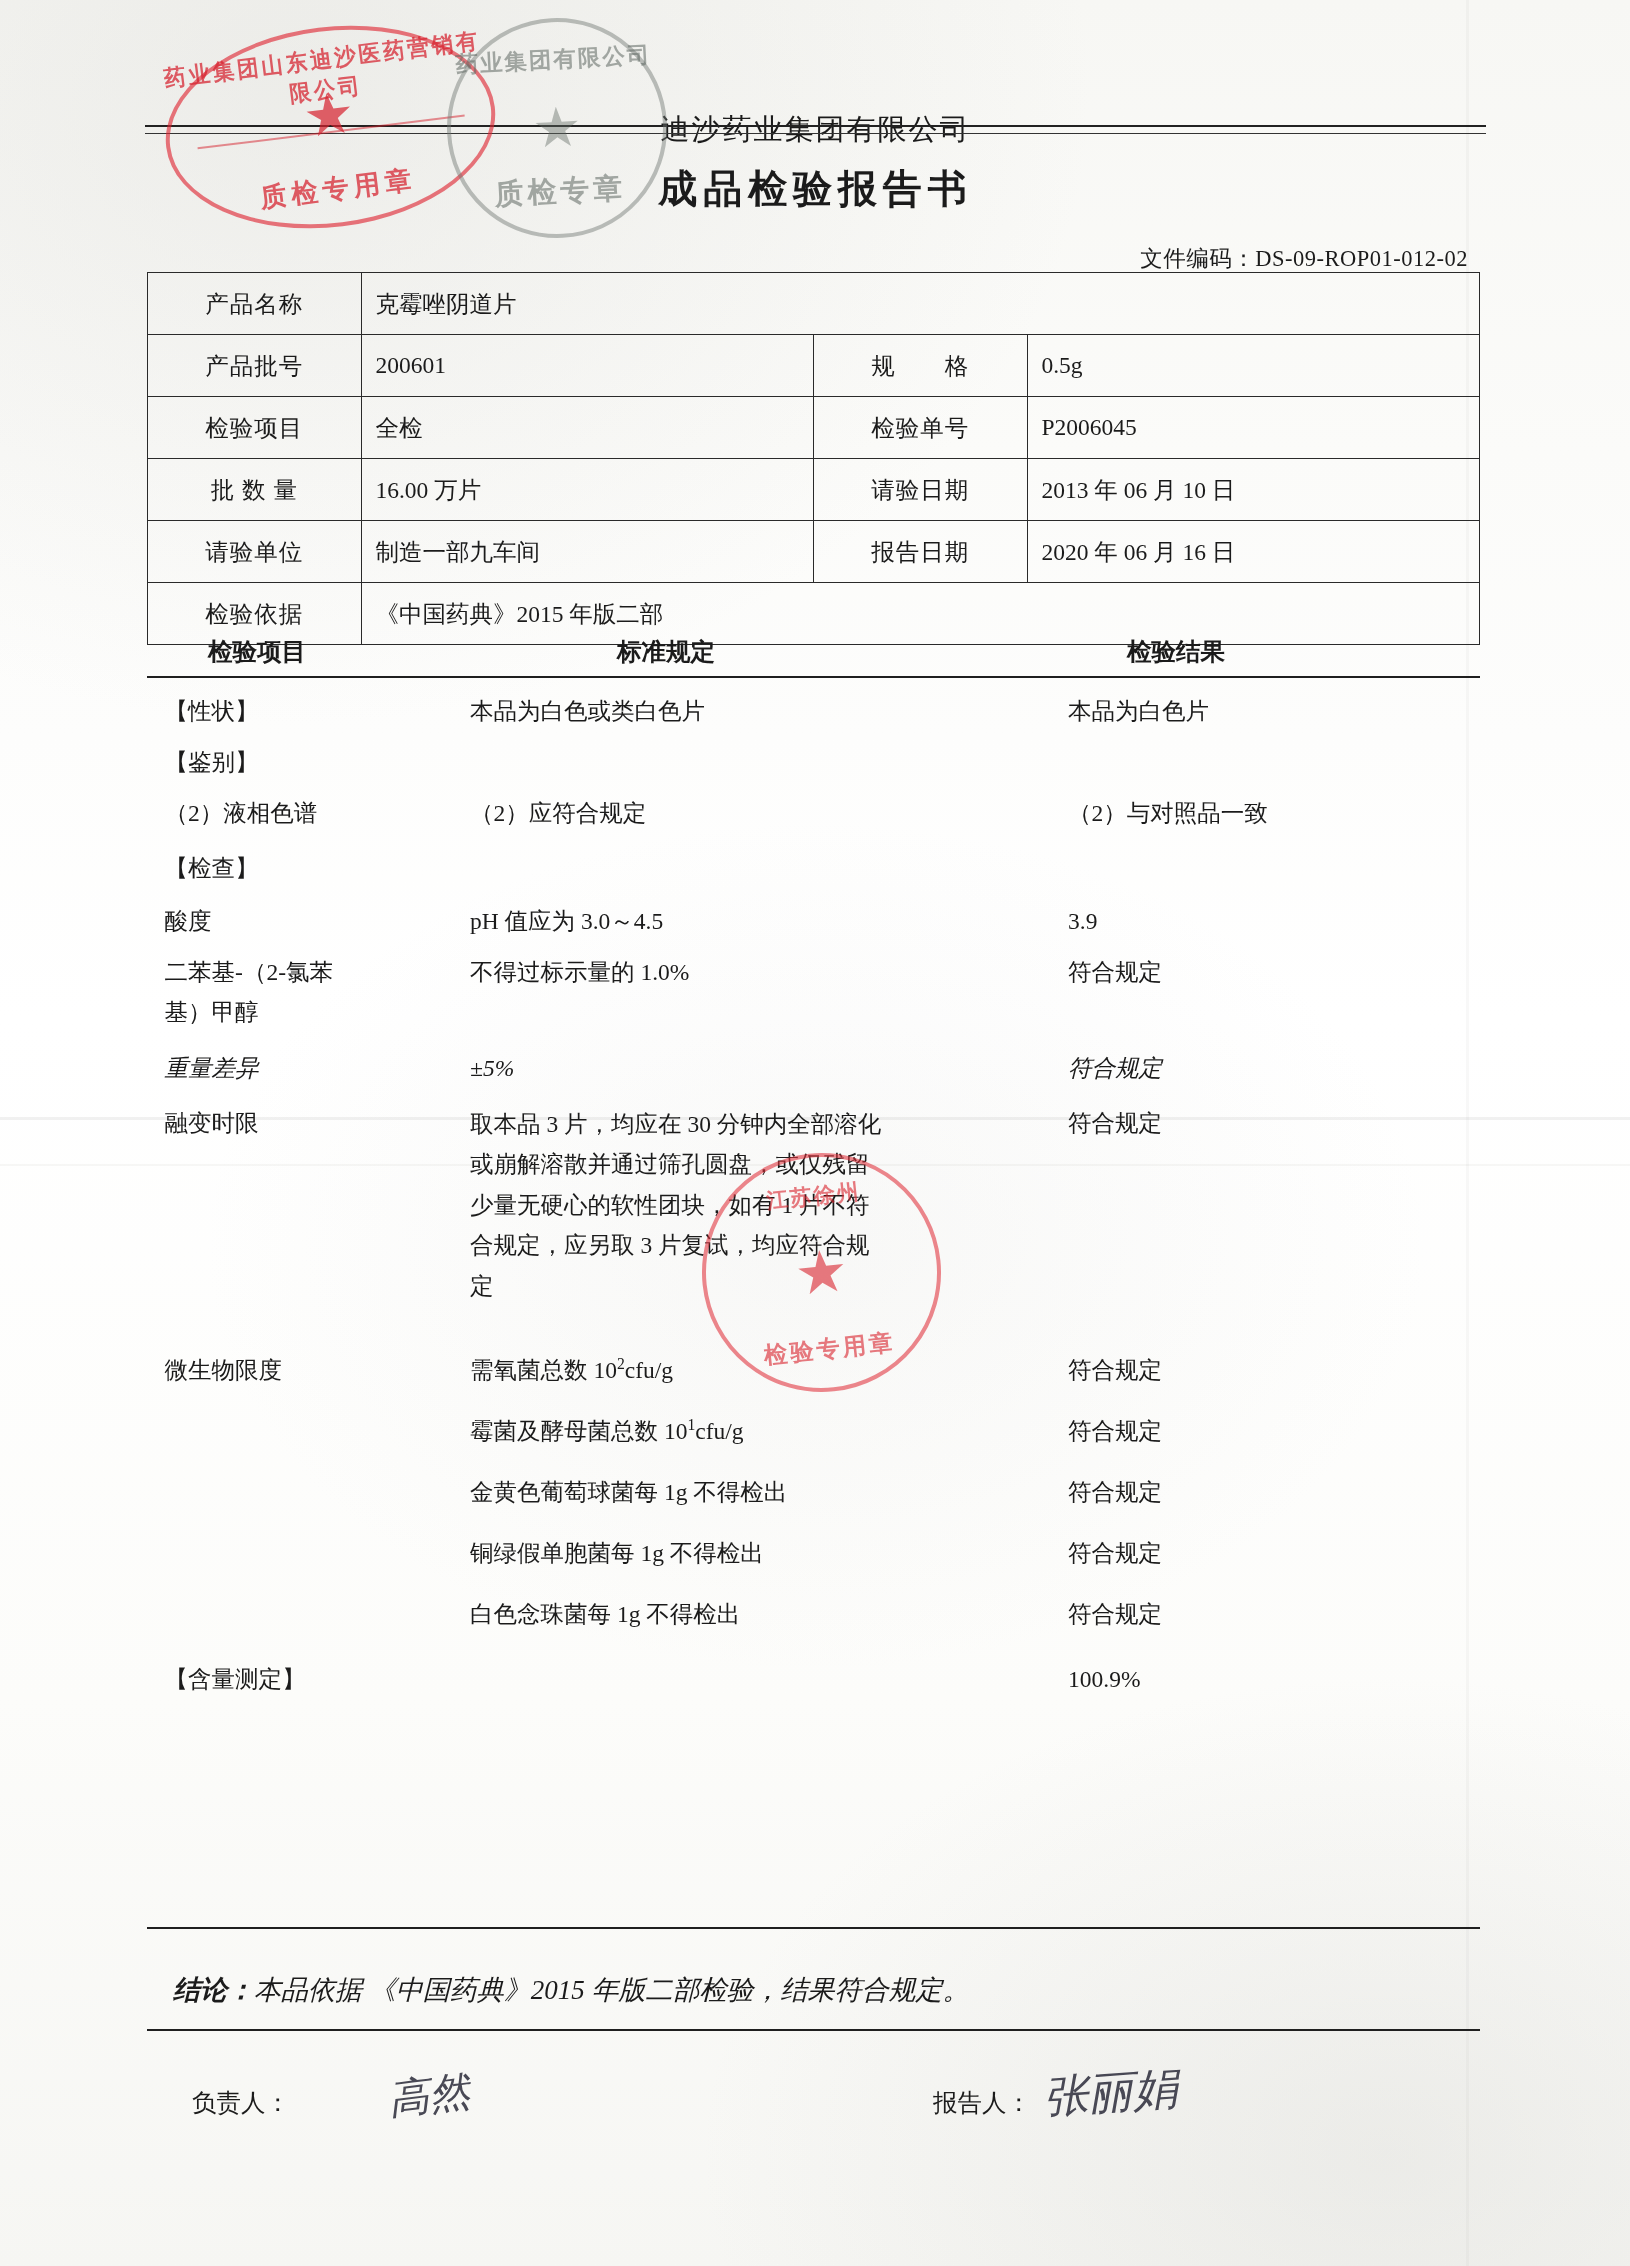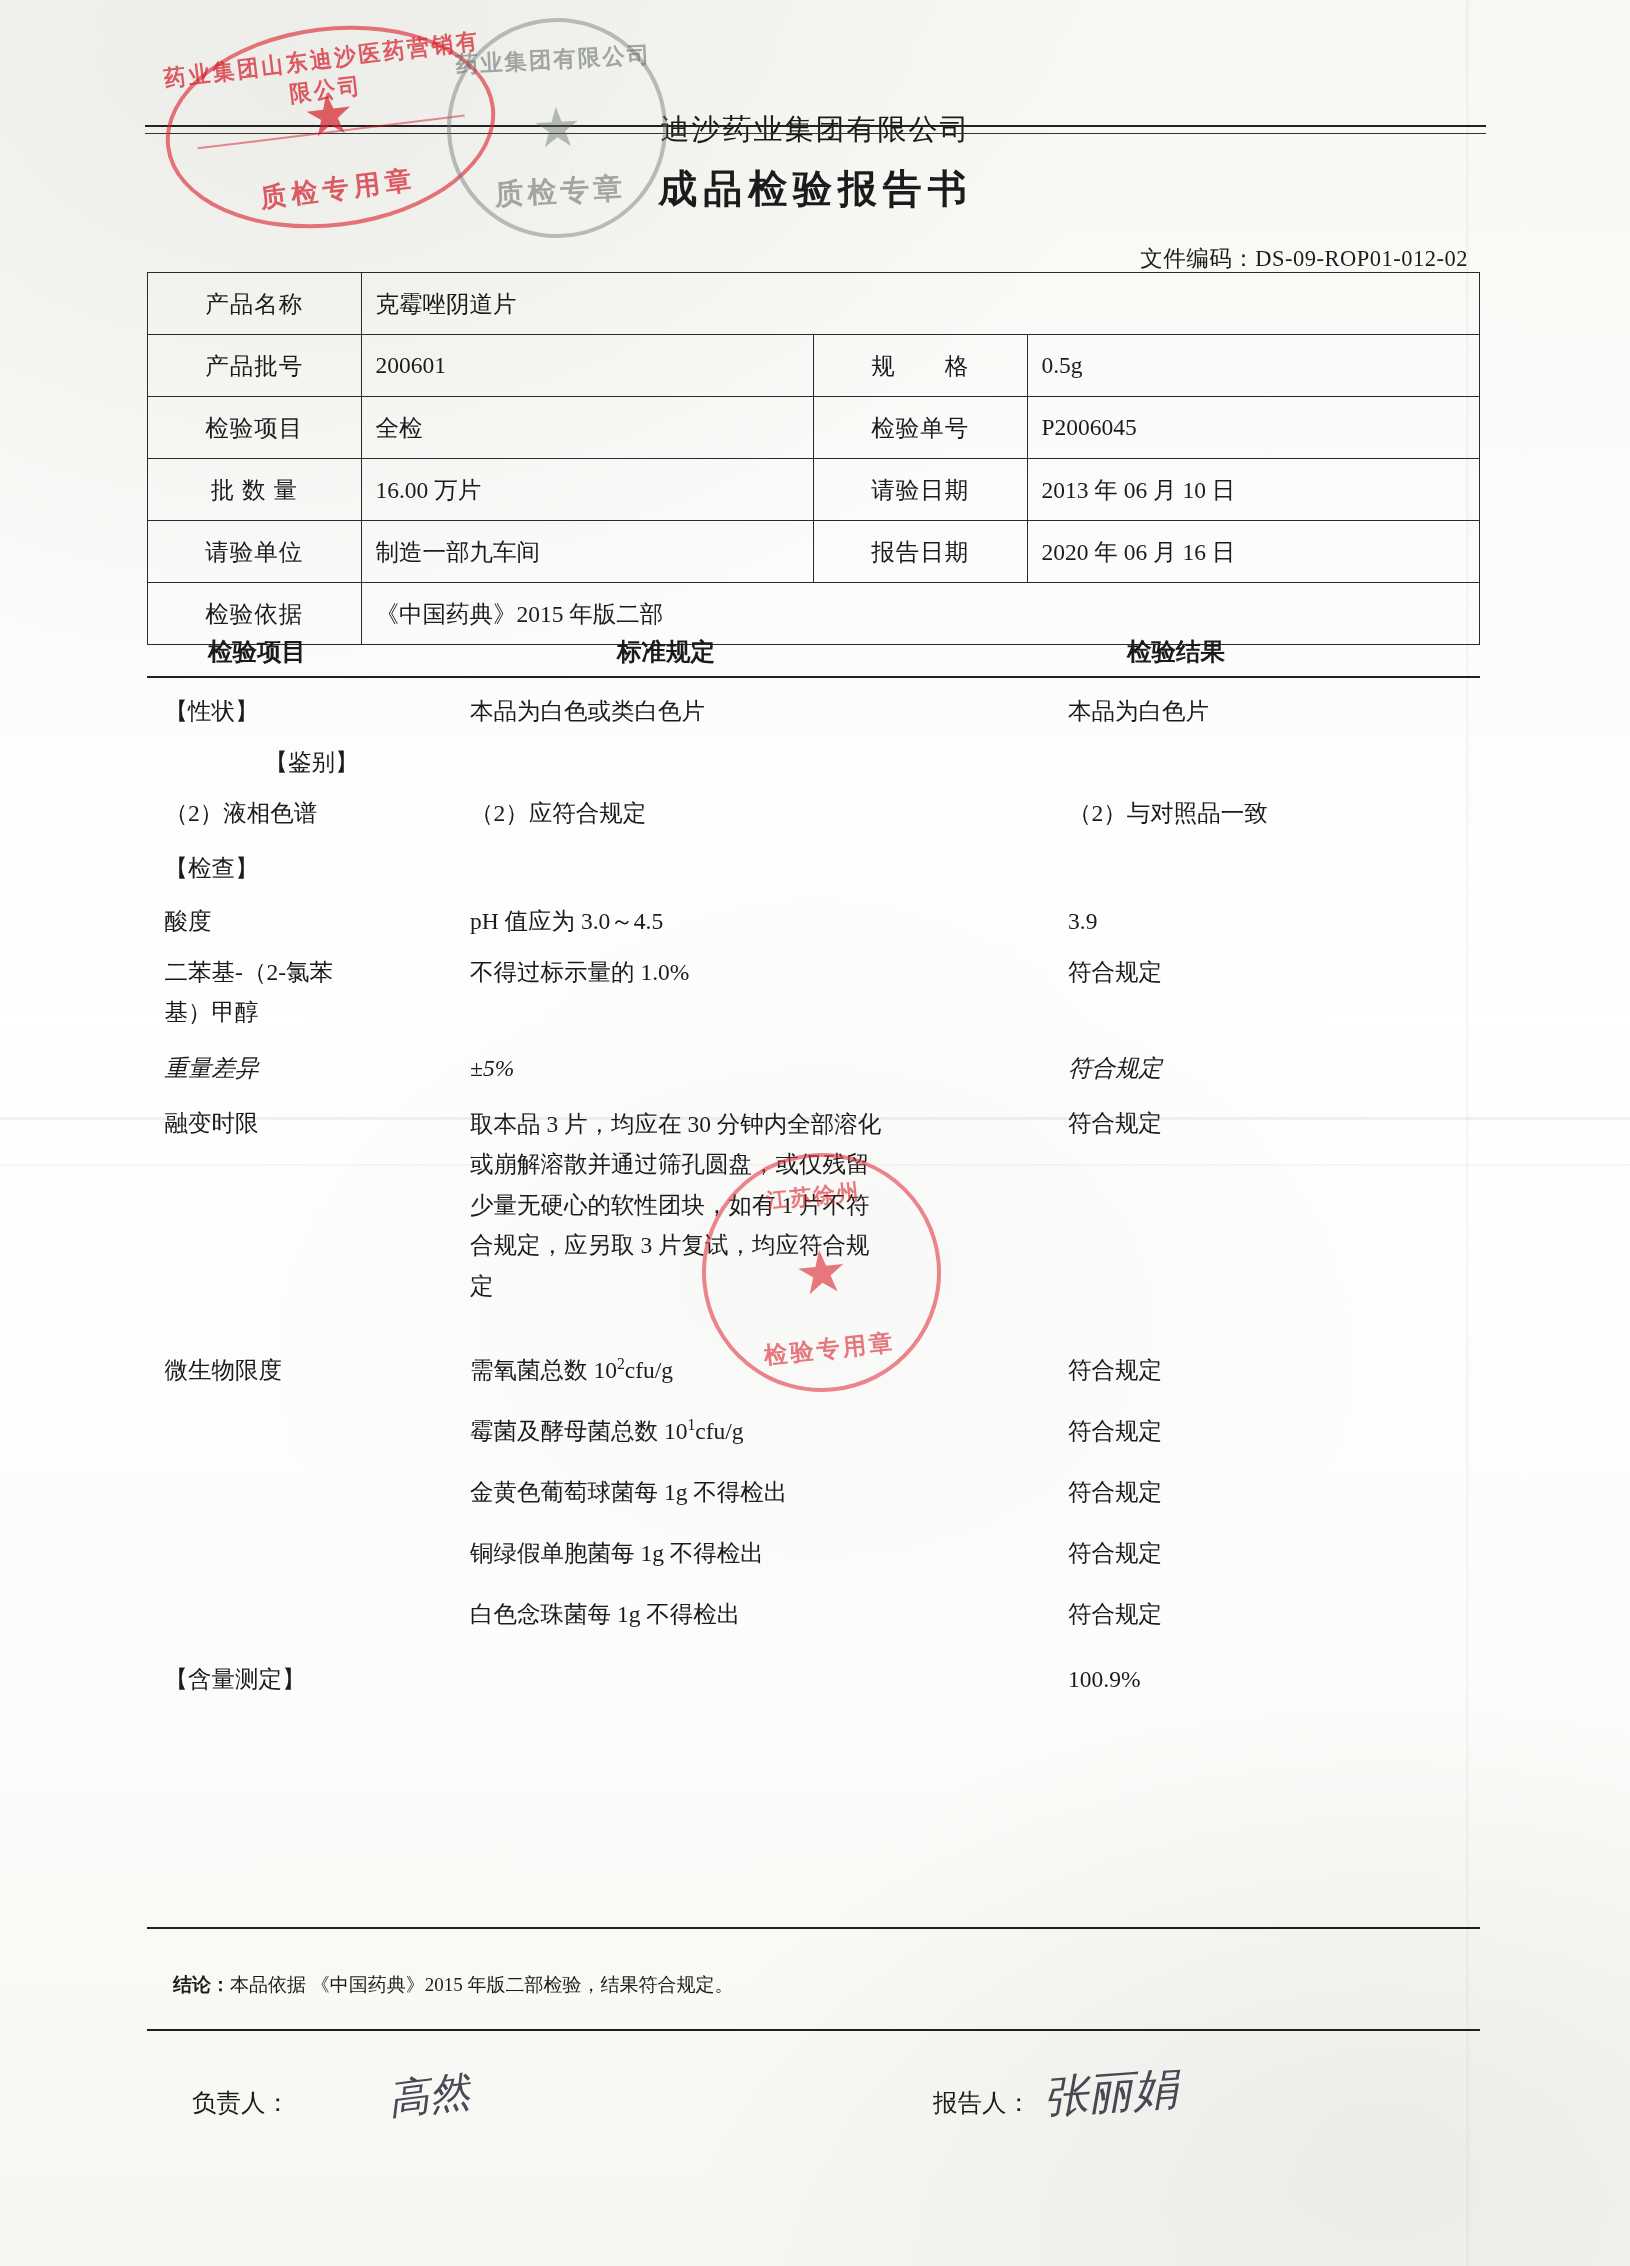--- a/index.html
+++ b/index.html
@@ -151,21 +151,22 @@
     width: 372px;
   }
   .sub { font-size: 15.7px; vertical-align: sub; }
   .sup { font-size: 15.7px; vertical-align: super; }
 
   
   .concl {
     position: absolute;
     left: 173px;
     top: 1972px;
-    font-size: 19px;
+    font-size: 27px;
+    font-style: italic;
   }
   .concl b { font-weight: bold; }
   .sig-left {
     position: absolute;
     left: 192px;
     top: 2086px;
     font-size: 24.5px;
   }
   .sig-right {
     position: absolute;
@@ -372,21 +373,21 @@
   <div class="hline hline-top"></div>
 
   <div class="rows">
 
     <div class="row" style="height:51px;">
       <span class="item">【性状】</span>
       <span class="std">本品为白色或类白色片</span>
       <span class="res">本品为白色片</span>
     </div>
 
-    <div class="row" style="height:51px;text-align:center;">
+    <div class="row" style="height:51px;">
       <span class="item">【鉴别】</span>
     </div>
 
     <div class="row" style="height:55px;">
       <span class="item">（2）液相色谱</span>
       <span class="std">（2）应符合规定</span>
       <span class="res">（2）与对照品一致</span>
     </div>
 
     <div class="row" style="height:53px;">

